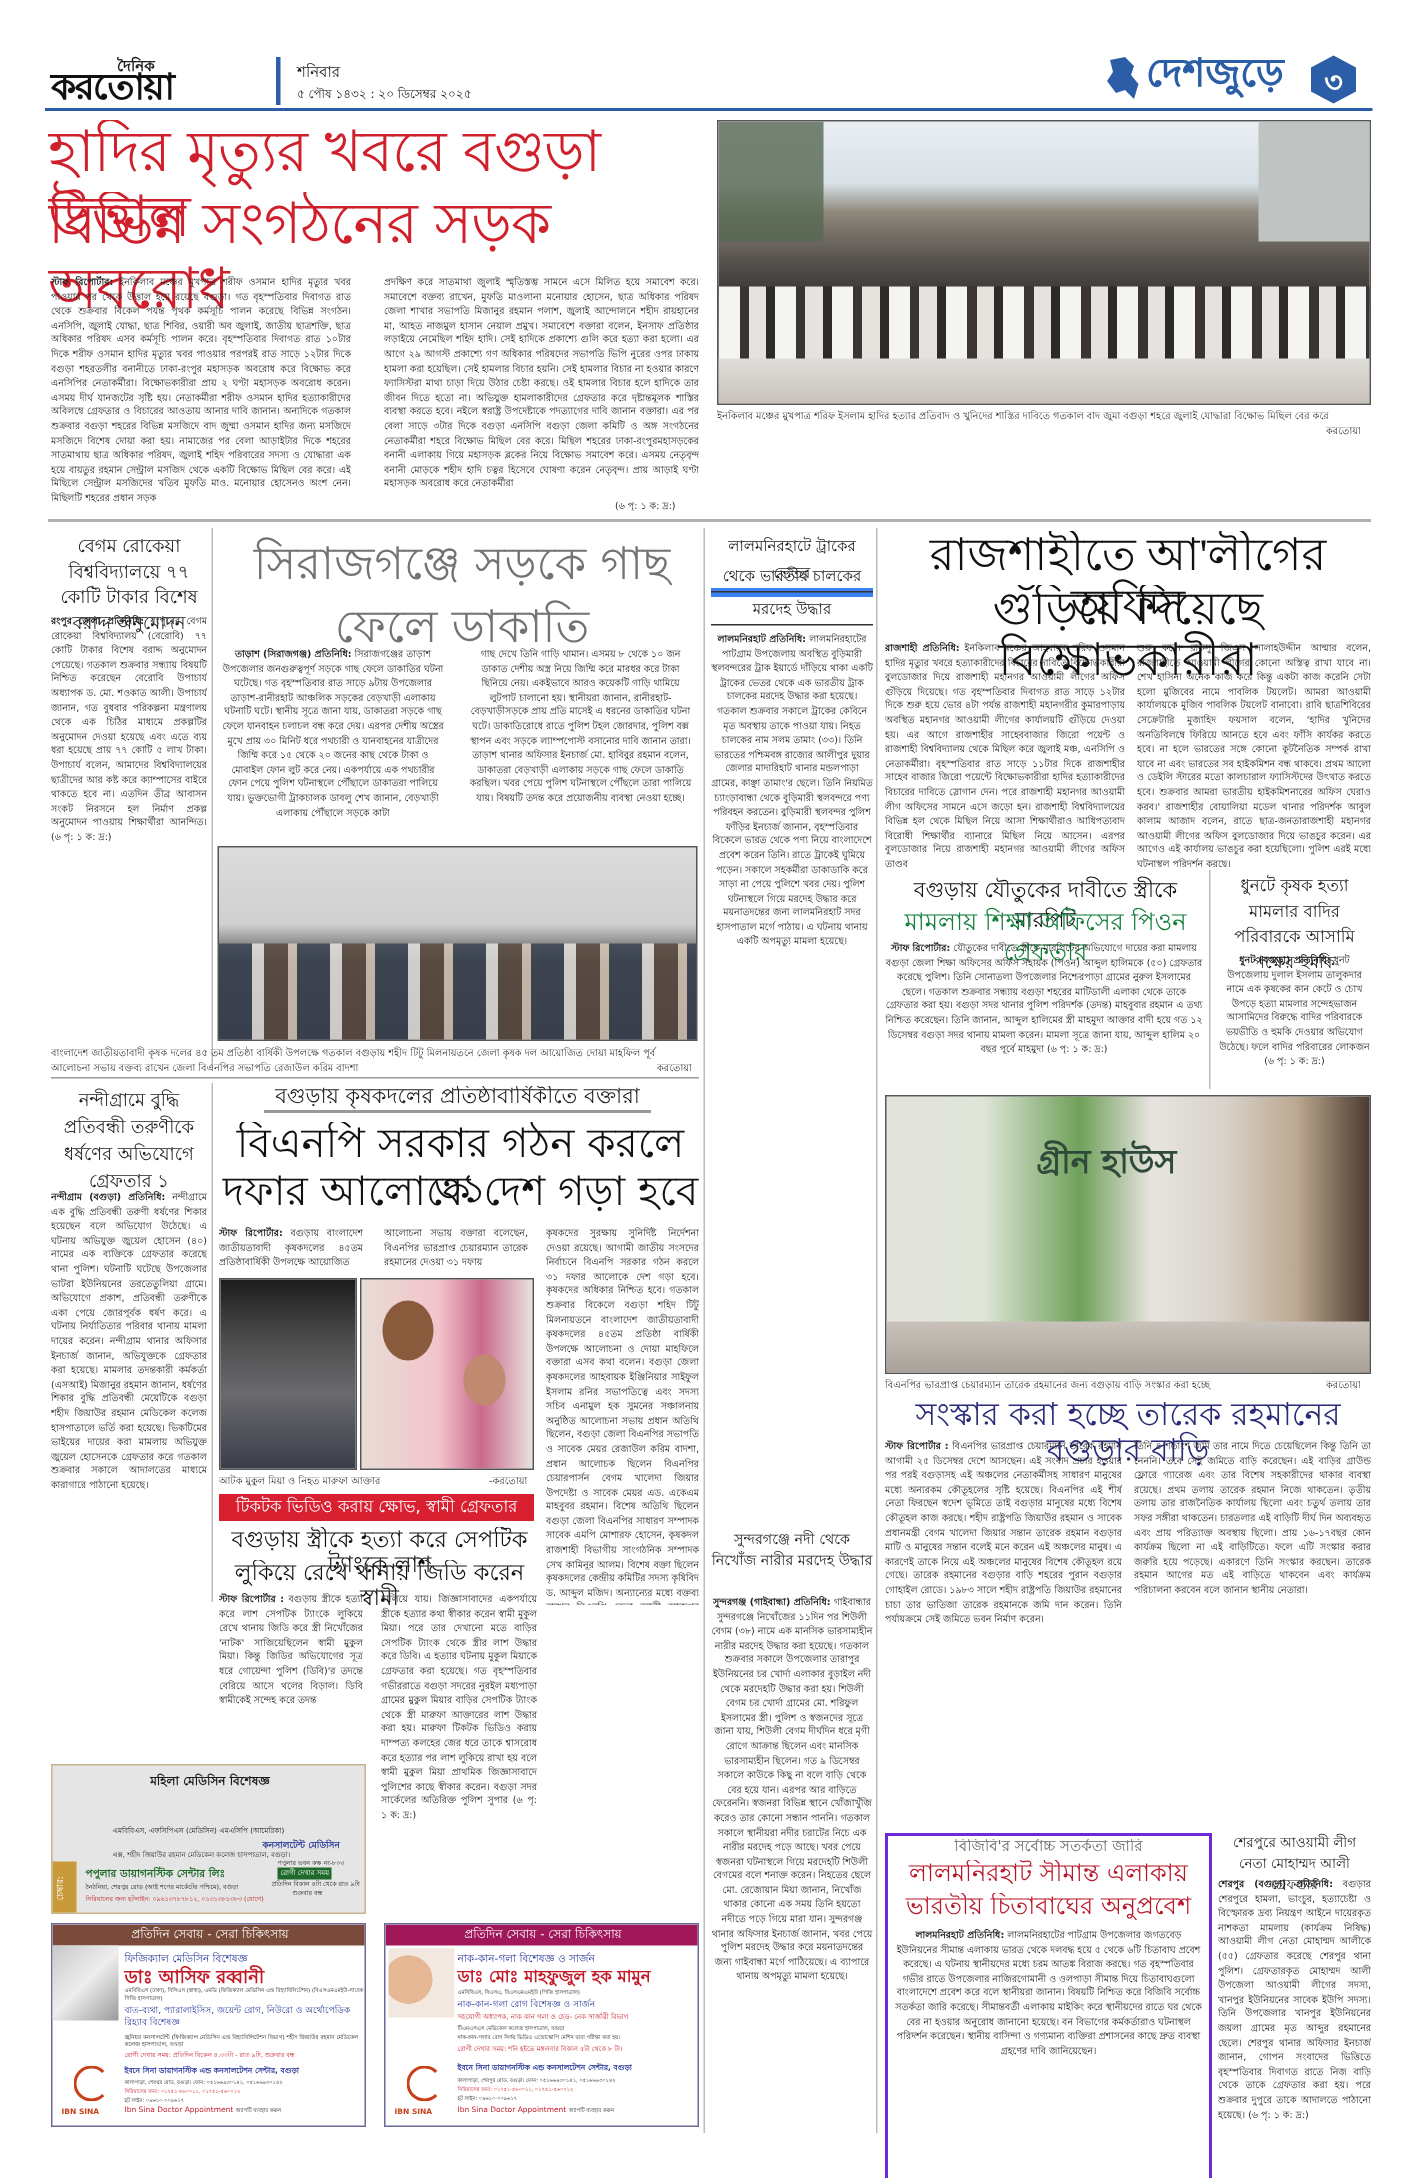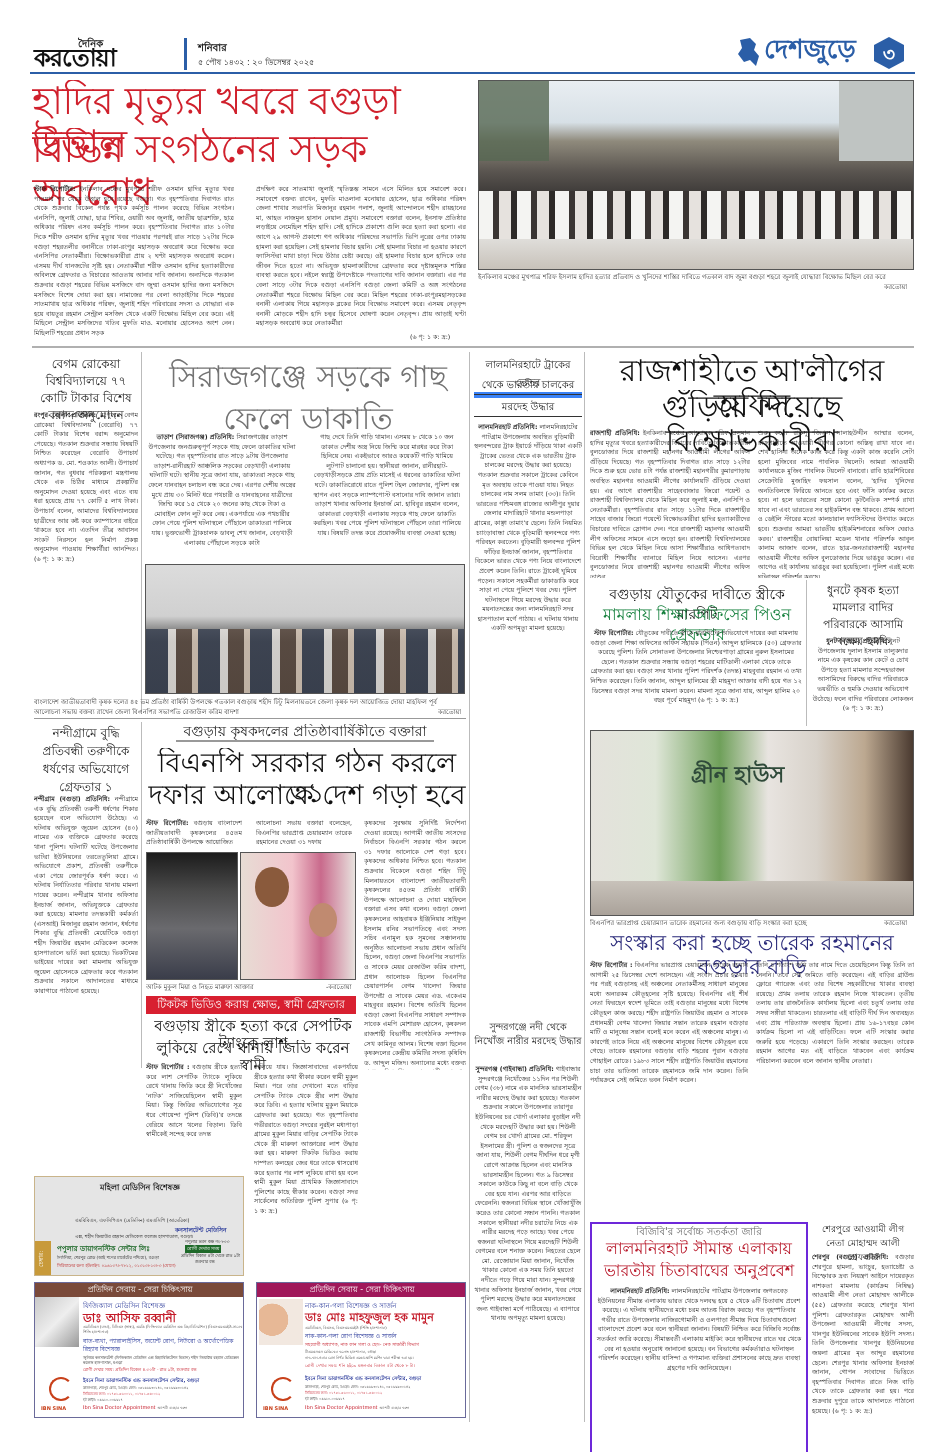--- a/index.html
+++ b/index.html
@@ -16,21 +16,21 @@
 .masthead-logo{font-family:"DejaVu Serif",serif;font-weight:bold;font-size:30px;letter-spacing:-1px;color:#111;line-height:1}
 .ad{position:absolute;border:1px solid #6a6a9a;overflow:hidden;background:#fff}
 </style>
 </head>
 <body>
 
 <div class="abs" style="left:30px;top:36px;width:885px;height:38px;border-bottom:2px solid #2b5ea7;">
   <div class="abs" style="left:48px;top:0;font-size:10px;font-weight:bold;color:#222;">দৈনিক</div>
   <div class="abs masthead-logo" style="left:4px;top:10px;font-size:24px;">করতোয়া</div>
   <div class="abs" style="left:154px;top:2px;width:3px;height:32px;background:#2b5ea7;"></div>
-  <div class="abs" style="left:168px;top:4px;font-size:10px;font-weight:bold;">শনিবার</div>
+  <div class="abs" style="left:168px;top:4px;font-size:10px;font-weight:normal;">শনিবার</div>
   <div class="abs" style="left:168px;top:20px;font-size:8px;">৫ পৌষ ১৪৩২ : ২০ ডিসেম্বর ২০২৫</div>
 
   <div class="abs" style="left:706px;top:2px;width:24px;height:30px;">
     <svg width="24" height="30" viewBox="0 0 24 30">
         <path d="M4 2 L14 0 L20 6 L18 12 L23 18 L20 28 L14 22 L8 24 L2 16 L6 10 Z" fill="#2b5ea7"></path>
       </svg>
   </div>
   <div class="abs" style="left:734px;top:0px;font-size:26px;font-weight:bold;color:#2b5ea7;font-family:'DejaVu Serif',serif;line-height:1;">দেশজুড়ে</div>
   <div class="abs" style="left:842px;top:0px;width:34px;height:34px;">
     <svg width="34" height="34" viewBox="0 0 34 34">

